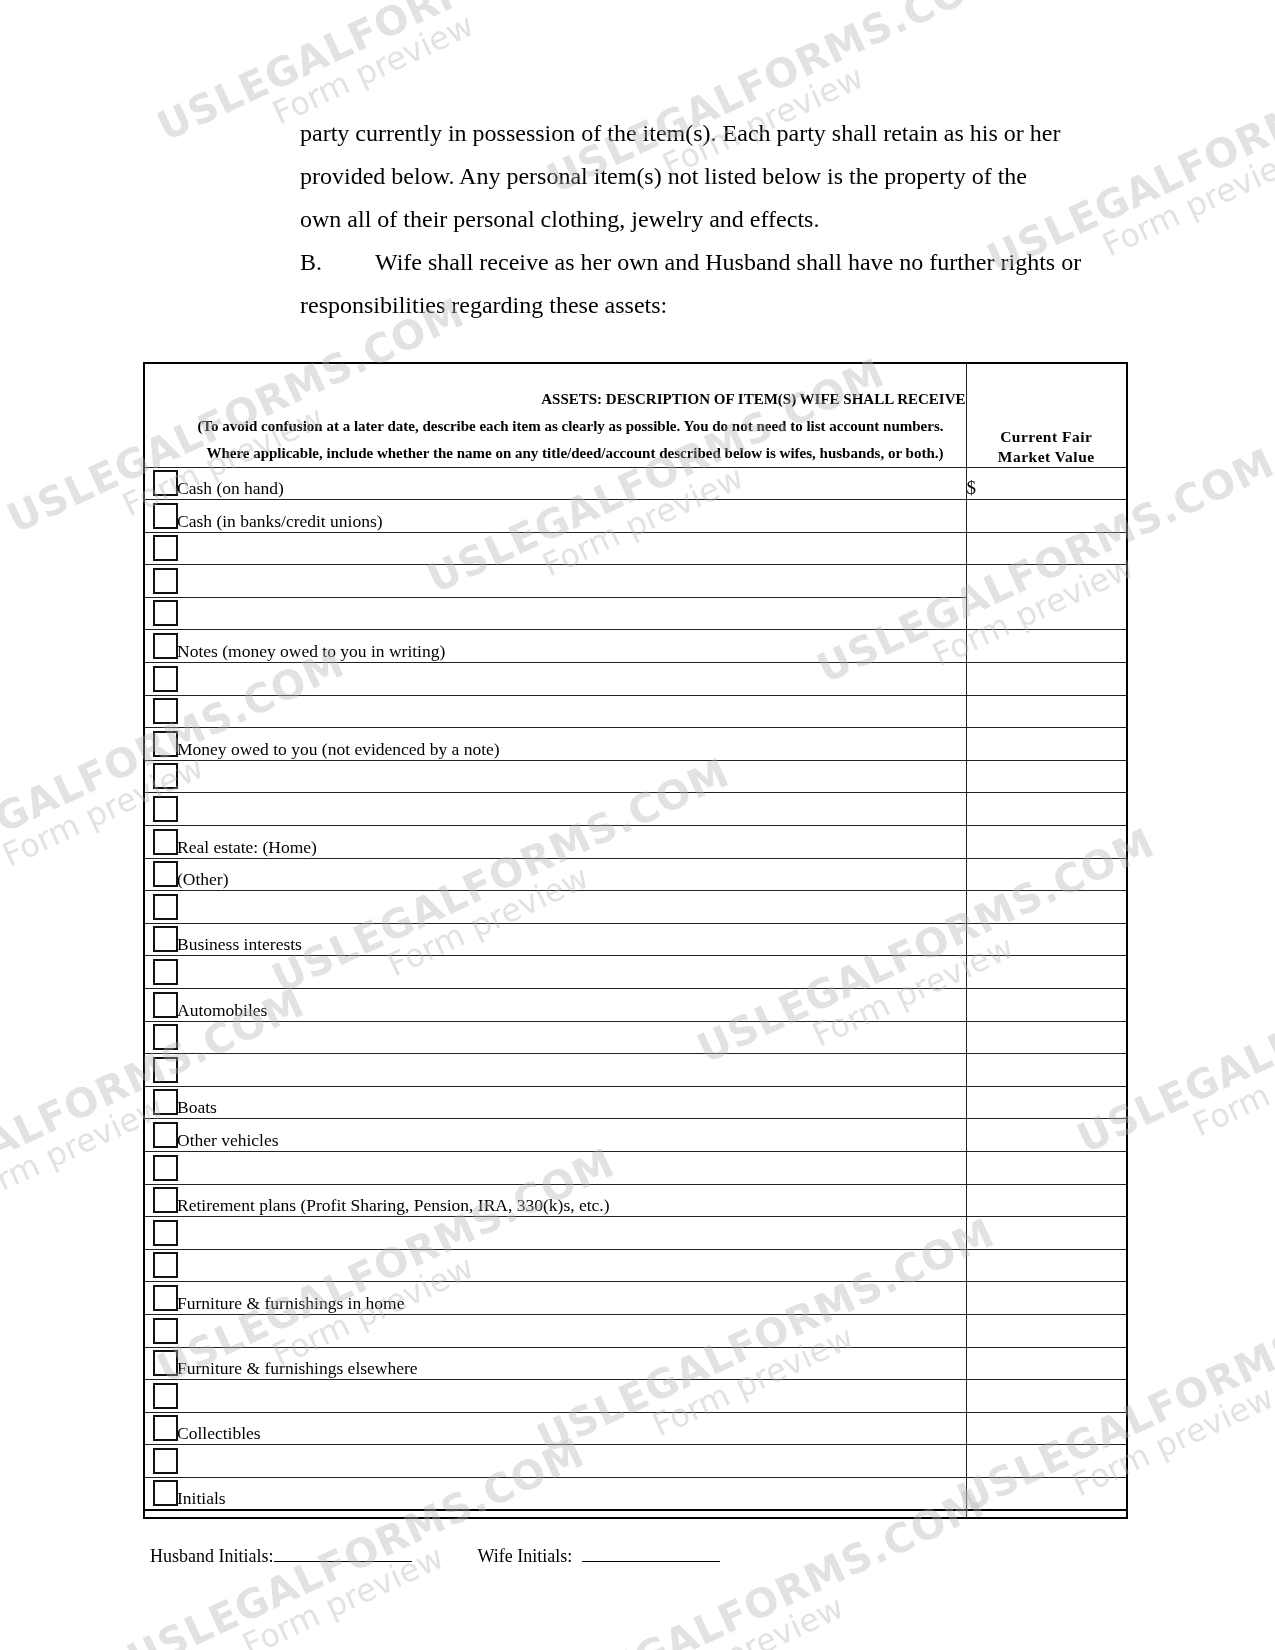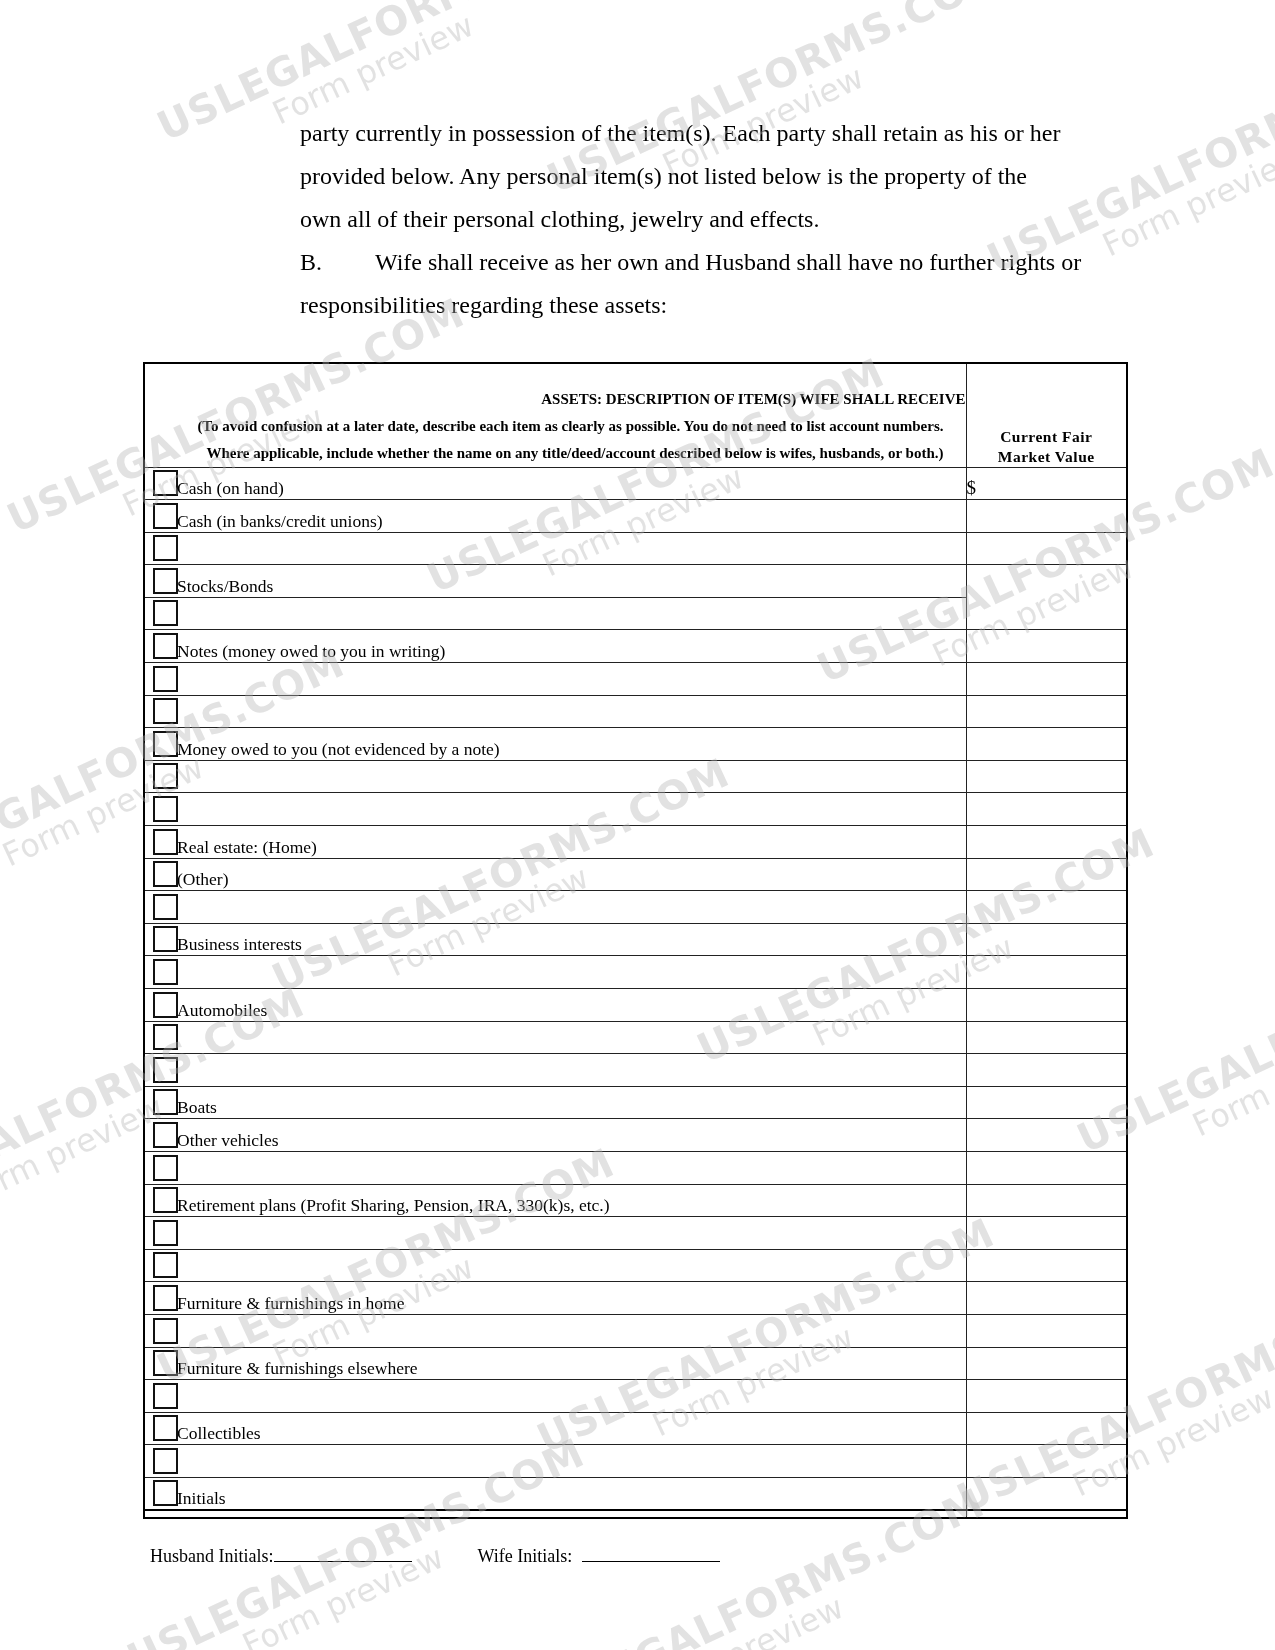--- a/index.html
+++ b/index.html
@@ -146,21 +146,20 @@
       <tr class="item-row">
         <td class="desc-cell">
           <span class="cb"></span>
           <span class="item-label"></span>
         </td>
         <td class="val-cell"></td>
       </tr>
       <tr class="item-row">
         <td class="desc-cell">
           <span class="cb"></span>
-          <span class="item-label">Stocks/Bonds</span>
         </td>
         <td class="val-cell" rowspan="2"></td>
       </tr>
       <tr class="item-row">
         <td class="desc-cell">
           <span class="cb"></span>
           <span class="item-label"></span>
         </td>
       </tr>
       <tr class="item-row">

